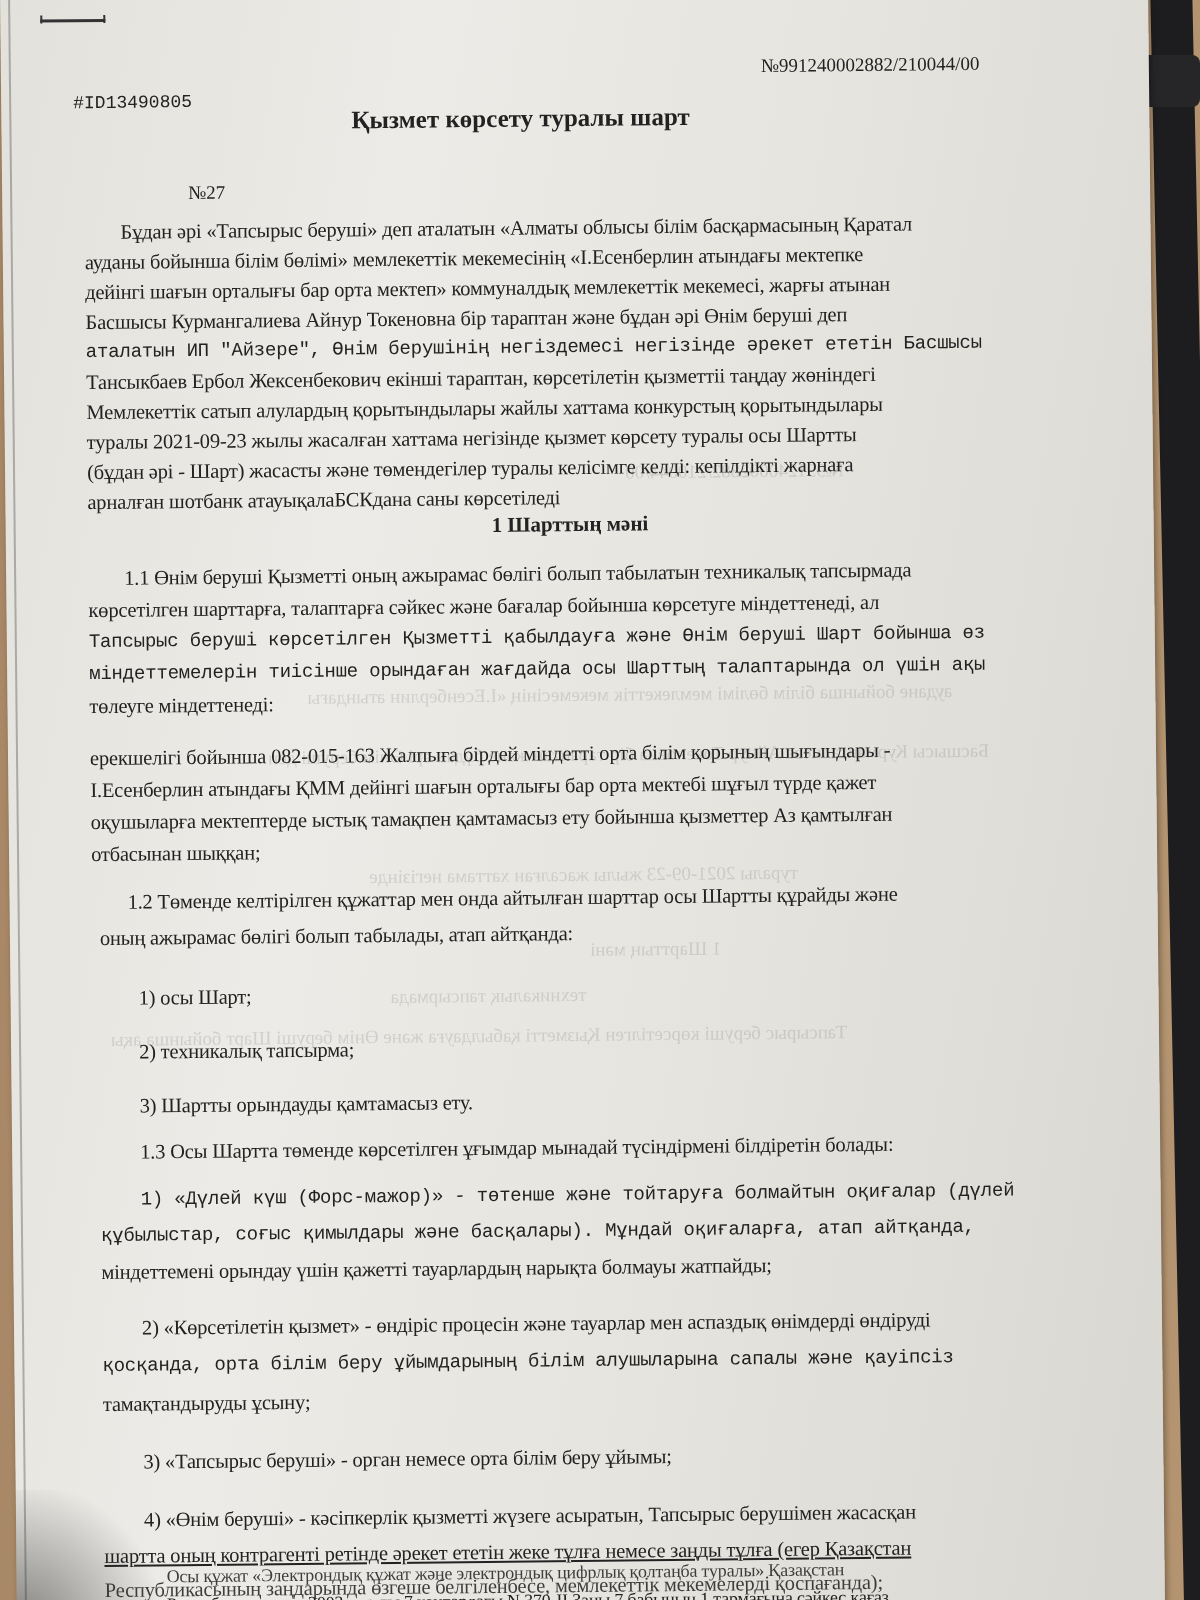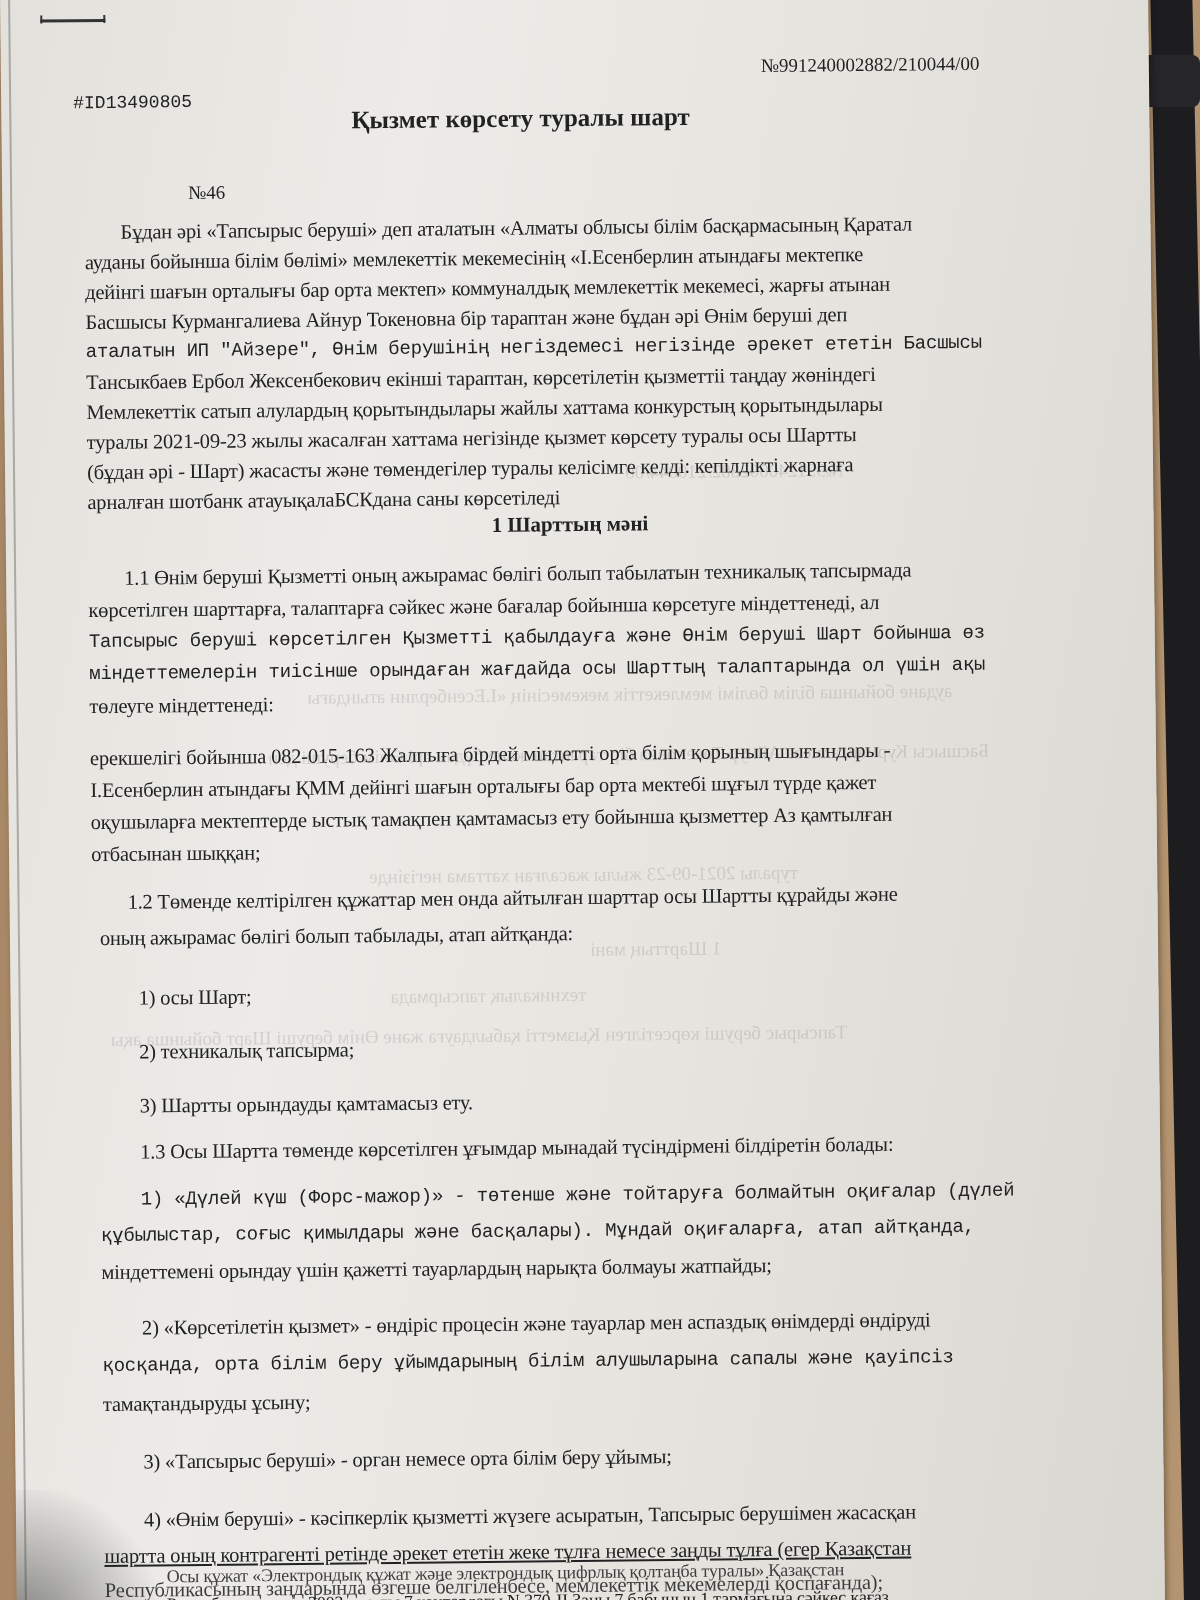--- a/index.html
+++ b/index.html
@@ -74,21 +74,21 @@
   <div class="ghost" style="left:260px; top:760px;">Басшысы Курмангалиева Айнур Токеновна бір тараптан және бұдан әрі Өнім беруші деп</div>
   <div class="ghost" style="left:360px; top:880px;">туралы 2021-09-23 жылы жасалған хаттама негізінде</div>
   <div class="ghost" style="left:580px; top:955px;">1 Шарттың мәні</div>
   <div class="ghost" style="left:380px; top:1000px;">техникалық тапсырмада</div>
   <div class="ghost" style="left:100px; top:1040px;">Тапсырыс беруші көрсетілген Қызметті қабылдауға және Өнім беруші Шарт бойынша ақы</div>
 
   <div class="content">
     <div class="t mono" style="left:72px; top:104px; font-size:18px;">#ID13490805</div>
     <div class="t" style="left:760px; top:73px; font-size:19px;">№991240002882/210044/00</div>
     <div class="t title" style="left:350px; top:120px;">Қызмет көрсету туралы шарт</div>
-    <div class="t" style="left:186px; top:194px; font-size:19px;">№46</div>
+    <div class="t" style="left:186px; top:194px; font-size:19px;">№27</div>
 
     <div class="line" style="left:118px; top:232px;">Бұдан әрі «Тапсырыс беруші» деп аталатын «Алматы облысы білім басқармасының Қаратал</div>
     <div class="line" style="left:82px; top:262px;">ауданы бойынша білім бөлімі» мемлекеттік мекемесінің «І.Есенберлин атындағы мектепке</div>
     <div class="line" style="left:82px; top:292px;">дейінгі шағын орталығы бар орта мектеп» коммуналдық мемлекеттік мекемесі, жарғы атынан</div>
     <div class="line" style="left:82px; top:322px;">Басшысы Курмангалиева Айнур Токеновна бір тараптан және бұдан әрі Өнім беруші деп</div>
     <div class="line mono" style="left:82px; top:352px; font-size:19px;">аталатын ИП "Айзере", Өнім берушінің негіздемесі негізінде әрекет ететін Басшысы</div>
     <div class="line" style="left:82px; top:382px;">Тансыкбаев Ербол Жексенбекович екінші тараптан, көрсетілетін қызметтіі таңдау жөніндегі</div>
     <div class="line" style="left:82px; top:412px;">Мемлекеттік сатып алулардың қорытындылары жайлы хаттама конкурстың қорытындылары</div>
     <div class="line" style="left:82px; top:442px;">туралы 2021-09-23 жылы жасалған хаттама негізінде қызмет көрсету туралы осы Шартты</div>
     <div class="line" style="left:82px; top:472px;">(бұдан әрі - Шарт) жасасты және төмендегілер туралы келісімге келді: кепілдікті жарнаға</div>

